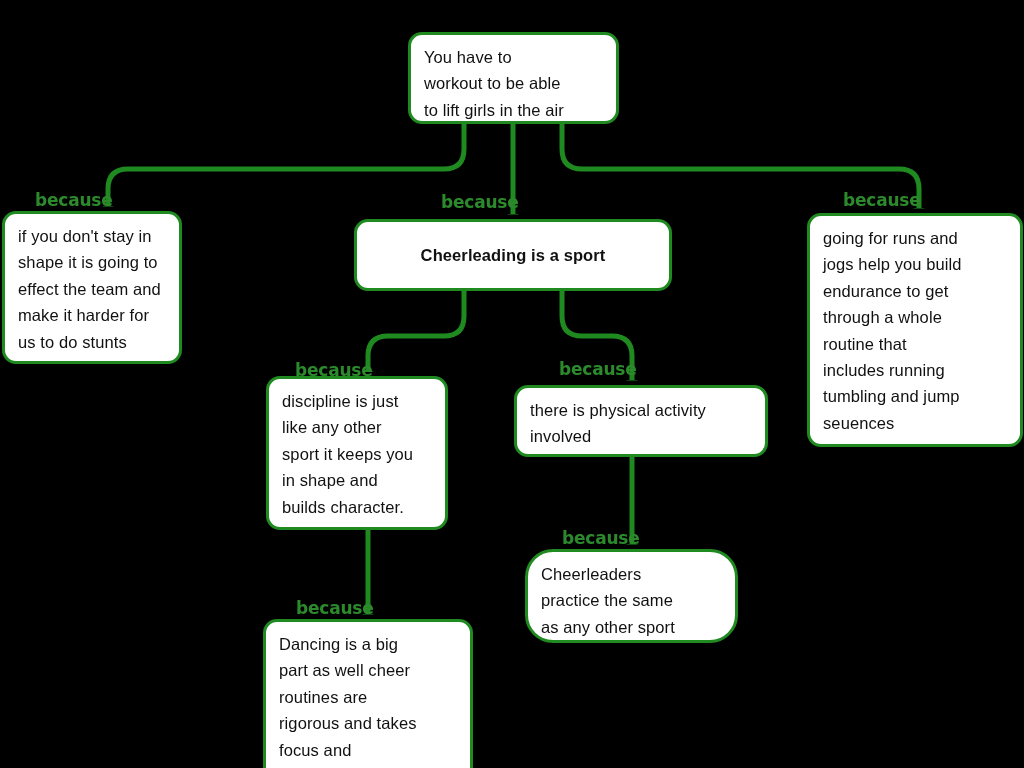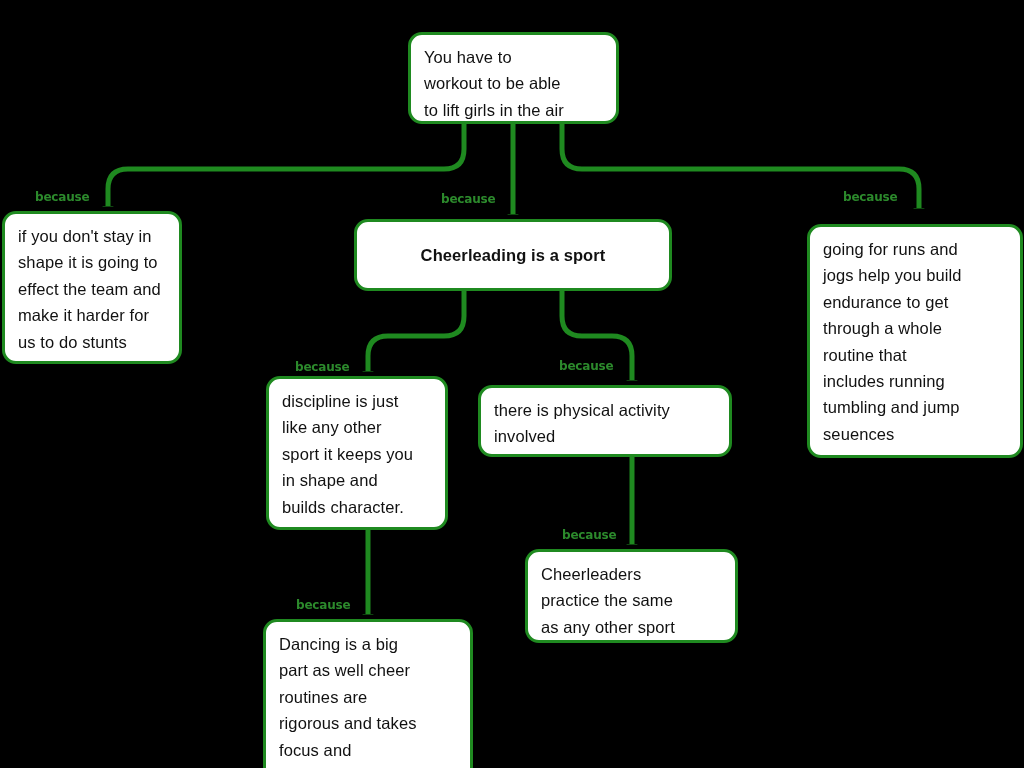--- a/index.html
+++ b/index.html
@@ -27,21 +27,21 @@
   }
   .node.center-text{
     display:flex;align-items:center;justify-content:center;
     white-space:nowrap;
     padding:0 13px;
   }
   .edge-label{
     position:absolute;
     color:#2c8a2c;
     font-family:"DejaVu Sans","Liberation Sans",sans-serif;
-    font-size:12px;
+    font-size:17px;
     font-weight:bold;
     letter-spacing:-0.2px;
     white-space:nowrap;
   }
 </style>
 </head>
 <body>
 
 <div id="stage">
 
@@ -74,39 +74,39 @@
 to lift girls in the air</div>
 
   <div class="node" style="left:2px;top:183px;width:180px;height:153px;">if you don't stay in
 shape it is going to
 effect the team and
 make it harder for
 us to do stunts</div>
 
   <div class="node center-text" style="left:354px;top:191px;width:318px;height:72px;font-weight:bold;">Cheerleading is a sport</div>
 
-  <div class="node" style="left:807px;top:196px;width:216px;height:234px;">going for runs and
+  <div class="node" style="left:807px;top:185px;width:216px;height:234px;">going for runs and
 jogs help you build
 endurance to get
 through a whole
 routine that
 includes running
 tumbling and jump
 seuences</div>
 
   <div class="node" style="left:266px;top:348px;width:182px;height:154px;">discipline is just
 like any other
 sport it keeps you
 in shape and
 builds character.</div>
 
-  <div class="node" style="left:478px;top:357px;width:254px;height:72px;">there is physical activity
+  <div class="node" style="left:514px;top:357px;width:254px;height:72px;">there is physical activity
 involved</div>
 
-  <div class="node" style="left:525px;top:521px;width:213px;height:94px;">Cheerleaders
+  <div class="node" style="left:525px;top:521px;width:213px;height:94px;border-radius:28px;">Cheerleaders
 practice the same
 as any other sport</div>
 
   <div class="node" style="left:263px;top:591px;width:210px;height:182px;">Dancing is a big
 part as well cheer
 routines are
 rigorous and takes
 focus and
 dedication</div>
 

